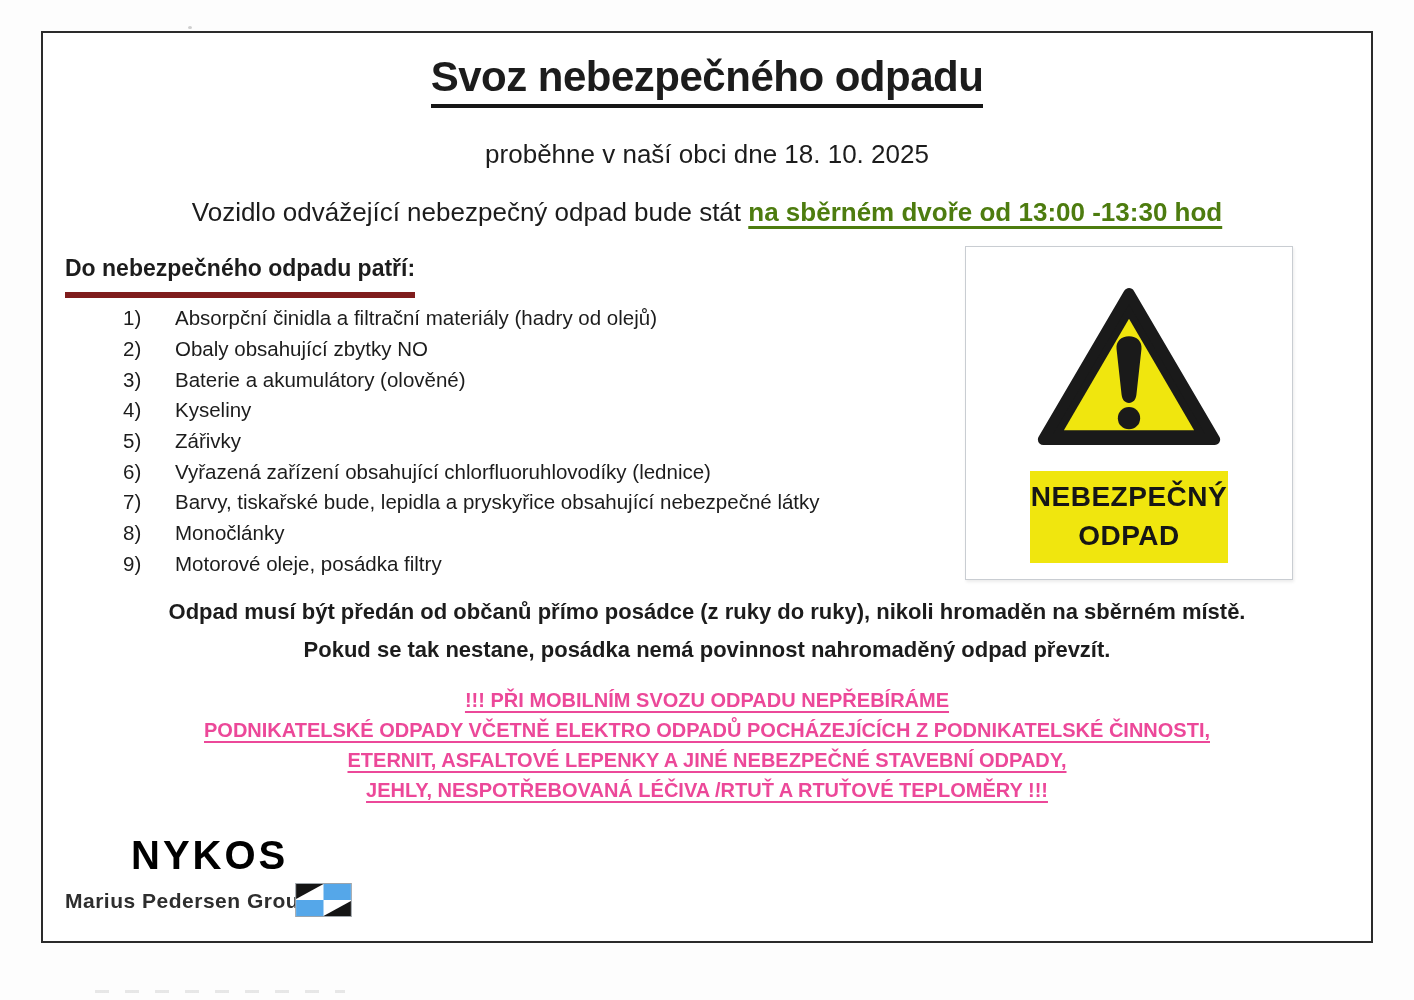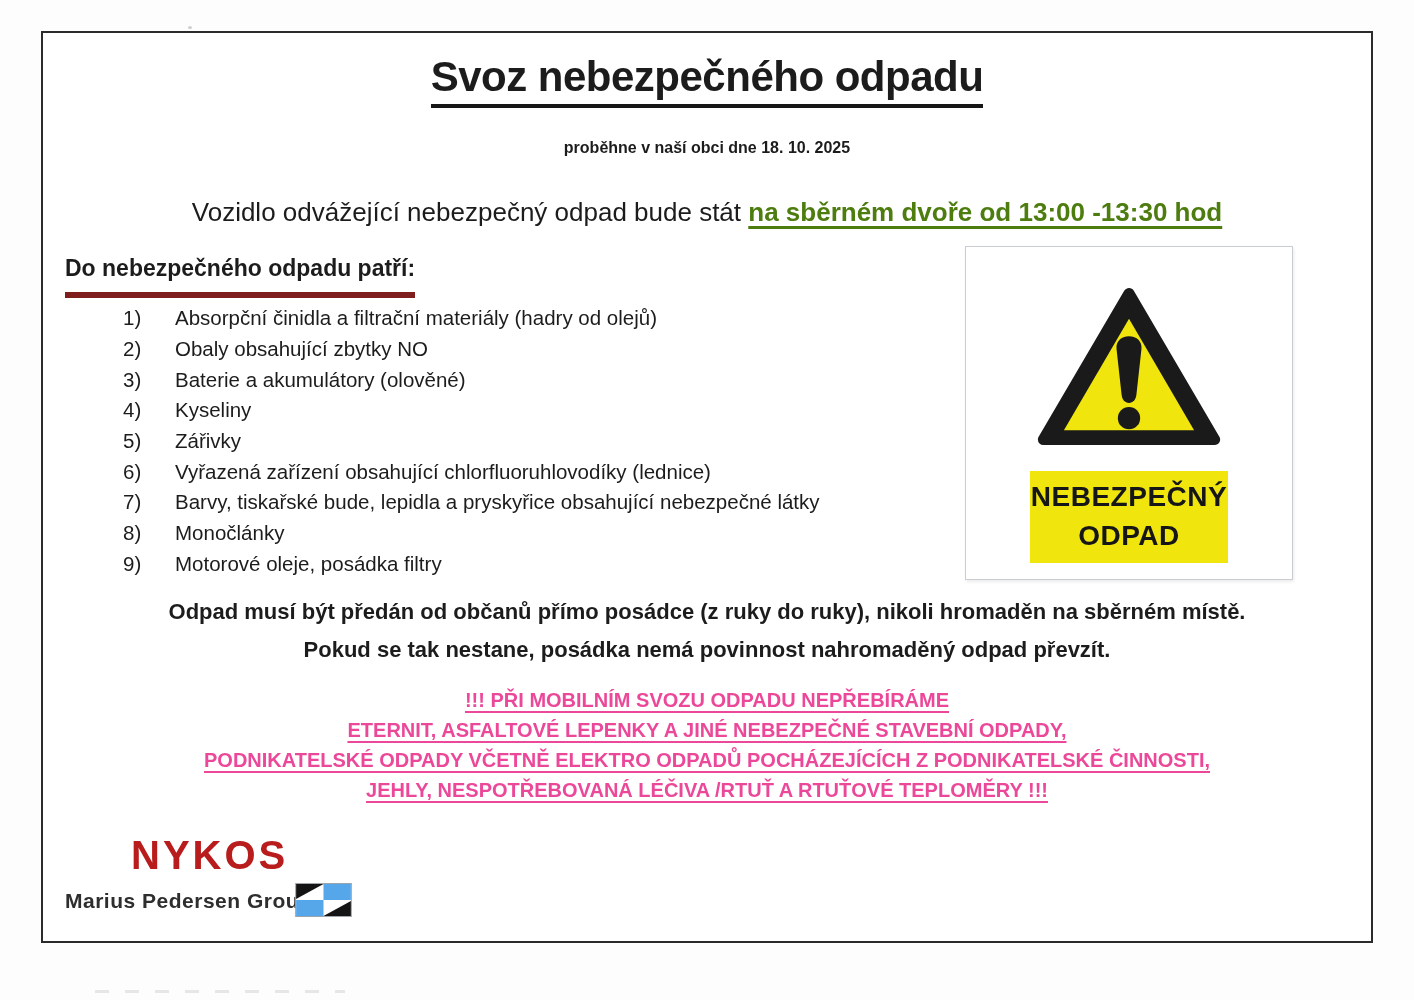--- a/index.html
+++ b/index.html
@@ -11,21 +11,21 @@
   .sheet{
     position:absolute;left:41px;top:31px;width:1328px;height:908px;
     background:#ffffff;border:2px solid #2b2b2b;
   }
   .abs{position:absolute;}
   .center{left:0;width:100%;text-align:center;}
 
   .doc-title{top:20px;font-size:42px;font-weight:700;letter-spacing:-0.5px;}
   .doc-title .u{border-bottom:4px solid #161616;padding-bottom:3px;display:inline-block;}
 
-  .doc-subtitle{top:106px;font-size:16px;font-weight:700;}
+  .doc-subtitle{top:106px;font-size:26px;font-weight:400;}
 
   .pickup-line{top:164px;font-size:26px;}
   .pickup-line .hl{
     color:#4d7c0f;font-weight:700;
     text-decoration:underline;text-decoration-thickness:2.5px;text-underline-offset:5px;
   }
 
   .list-heading{left:22px;top:222px;font-size:23px;font-weight:700;}
   .list-heading .u{border-bottom:6px solid #7f1d1d;padding-bottom:10px;display:inline-block;}
 
@@ -46,21 +46,21 @@
     font-size:28px;font-weight:700;line-height:39px;color:#161616;letter-spacing:0.5px;
   }
 
   .handover{top:560px;font-size:22px;font-weight:700;line-height:38px;}
 
   .warning-block{top:652px;font-size:20px;font-weight:700;line-height:30px;color:#ec4899;}
   .warning-block div{
     text-decoration:underline;text-decoration-thickness:2px;text-underline-offset:4px;
   }
 
-  .brand{left:88px;top:800px;font-size:40px;font-weight:700;letter-spacing:3px;color:#b91c1c;}
+  .brand{left:88px;top:800px;font-size:40px;font-weight:700;letter-spacing:3px;color:#000000;}
   .group-name{left:22px;top:856px;font-size:21px;font-weight:700;letter-spacing:0.5px;color:#2e2e2e;}
   .flag{left:252px;top:850px;width:57px;height:34px;}
 
   .scan-artifact{
     position:absolute;left:95px;top:990px;width:250px;height:3px;
     background:repeating-linear-gradient(90deg,#d8d8d8 0 14px,transparent 14px 30px);
     opacity:0.6;
   }
   .scan-speck{position:absolute;left:188px;top:26px;width:4px;height:3px;background:#cfcfcf;border-radius:50%;}
 </style>
@@ -137,22 +137,22 @@
     </div>
   </div>
 
   <div class="abs center handover">
     <div>Odpad musí být předán od občanů přímo posádce (z ruky do ruky), nikoli hromaděn na sběrném místě.</div>
     <div>Pokud se tak nestane, posádka nemá povinnost nahromaděný odpad převzít.</div>
   </div>
 
   <div class="abs center warning-block">
     <div>!!! PŘI MOBILNÍM SVOZU ODPADU NEPŘEBÍRÁME</div>
+    <div>PODNIKATELSKÉ ODPADY VČETNĚ ELEKTRO ODPADŮ POCHÁZEJÍCÍCH Z PODNIKATELSKÉ ČINNOSTI,</div>
     <div>ETERNIT, ASFALTOVÉ LEPENKY A JINÉ NEBEZPEČNÉ STAVEBNÍ ODPADY,</div>
-    <div>PODNIKATELSKÉ ODPADY VČETNĚ ELEKTRO ODPADŮ POCHÁZEJÍCÍCH Z PODNIKATELSKÉ ČINNOSTI,</div>
     <div>JEHLY, NESPOTŘEBOVANÁ LÉČIVA /RTUŤ A RTUŤOVÉ TEPLOMĚRY !!!</div>
   </div>
 
   <div class="abs brand">NYKOS</div>
   <div class="abs group-name">Marius Pedersen Group</div>
   <svg class="abs flag" viewBox="0 0 60 36" aria-hidden="true">
     <rect x="0.5" y="0.5" width="59" height="35" fill="#ffffff" stroke="#9aa0a6" stroke-width="1"></rect>
     <rect x="30" y="1" width="29" height="17" fill="#55a7e9"></rect>
     <rect x="1" y="18" width="29" height="17" fill="#55a7e9"></rect>
     <polygon points="1,1 30,1 1,17" fill="#141414"></polygon>

